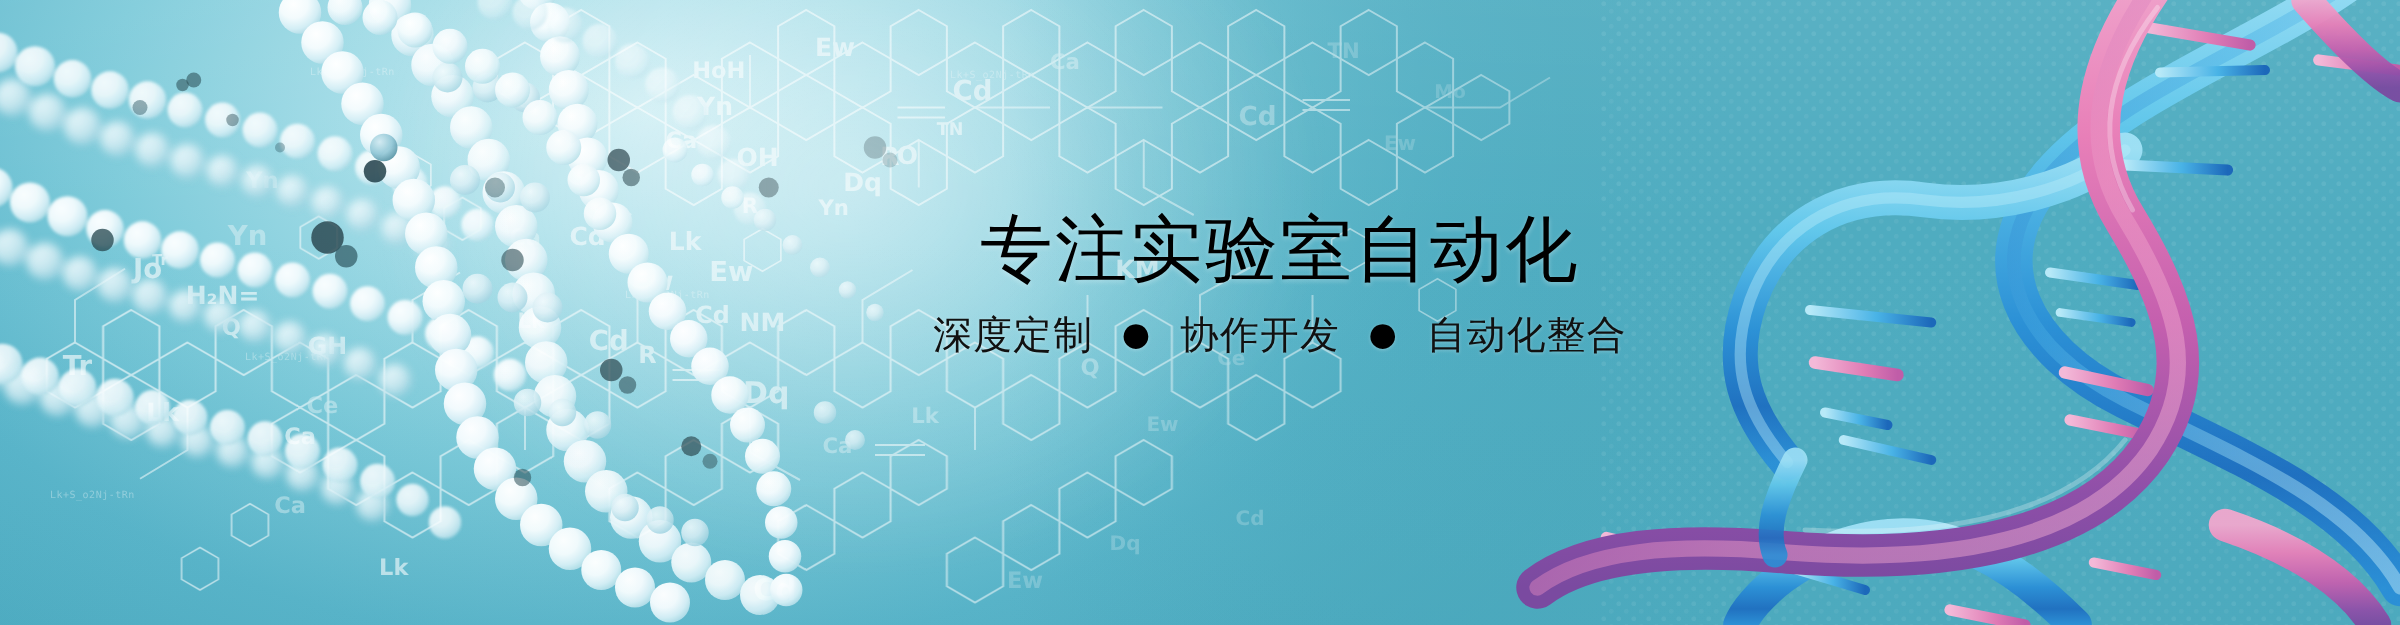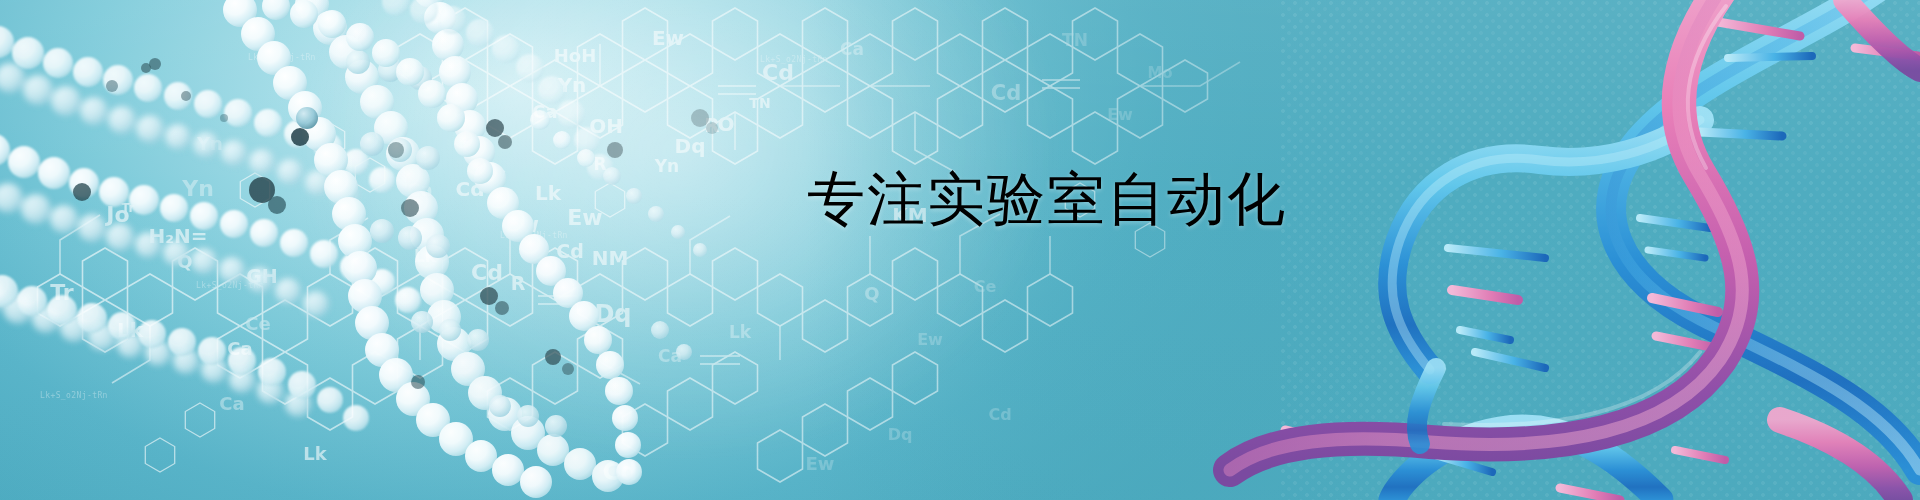--- a/index.html
+++ b/index.html
@@ -81,21 +81,20 @@
   }
 
   
   .text-block {
     position: absolute;
     left: 744px;
     top: 170px;
     width: 560px;
     text-align: center;
     z-index: 40;
-    margin-left: 23px;
   }
   .headline {
     font-family: "DejaVu Sans", "Liberation Sans", sans-serif;
     font-size: 58px;
     line-height: 1.02;
     font-weight: 400;
     color: #000000;
     letter-spacing: 2px;
     white-space: nowrap;
     text-shadow: 0 2px 4px rgba(255,255,255,0.30);
@@ -652,15 +651,22 @@
 
       <path d="M1726 6 C 1686 58, 1674 112, 1706 168" fill="none" stroke="#ffffff" stroke-width="4" stroke-linecap="round" opacity="0.30"></path>
       <path d="M1700 352 C 1652 412, 1556 430, 1444 424" fill="none" stroke="#ffffff" stroke-width="4" stroke-linecap="round" opacity="0.26"></path>
 
       <path d="M1436 368 C 1420 400, 1412 424, 1420 444" fill="none" stroke="url(#gBlue)" stroke-width="20" stroke-linecap="round" opacity="0.9"></path>
     </g>
   </svg>
 
   <div class="text-block">
     <h1 class="headline">专注实验室自动化</h1>
+    <div class="subline">
+      <span class="sub-seg">深度定制</span>
+      <span class="dot">●</span>
+      <span class="sub-seg">协作开发</span>
+      <span class="dot">●</span>
+      <span class="sub-seg">自动化整合</span>
+    </div>
   </div>
 
 </div>
 
 </body></html>

